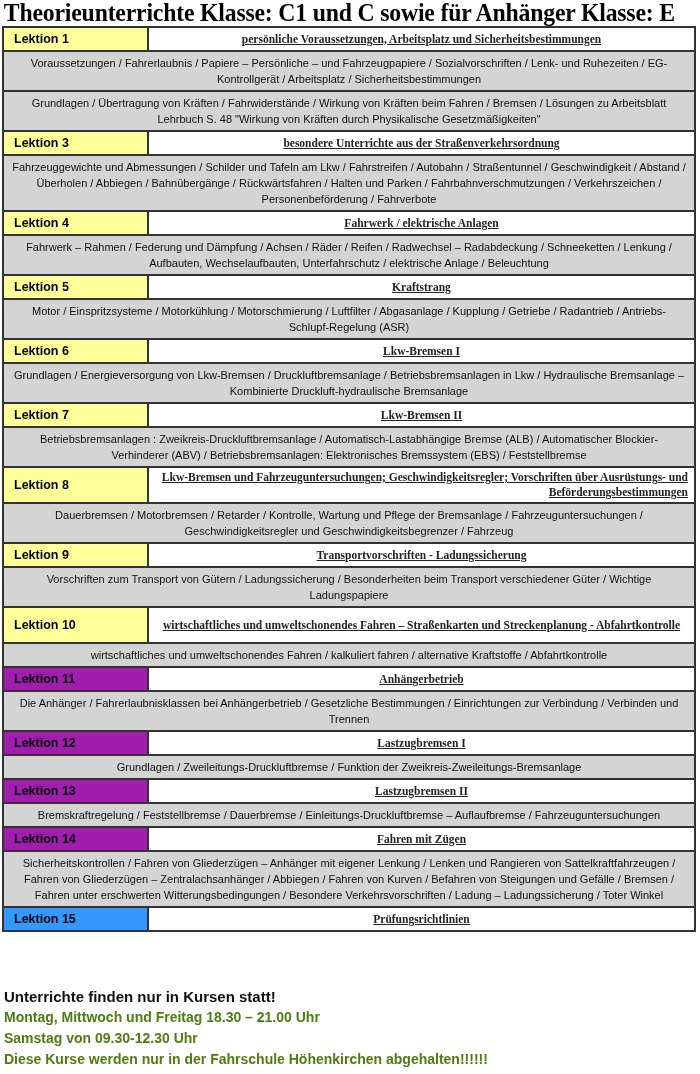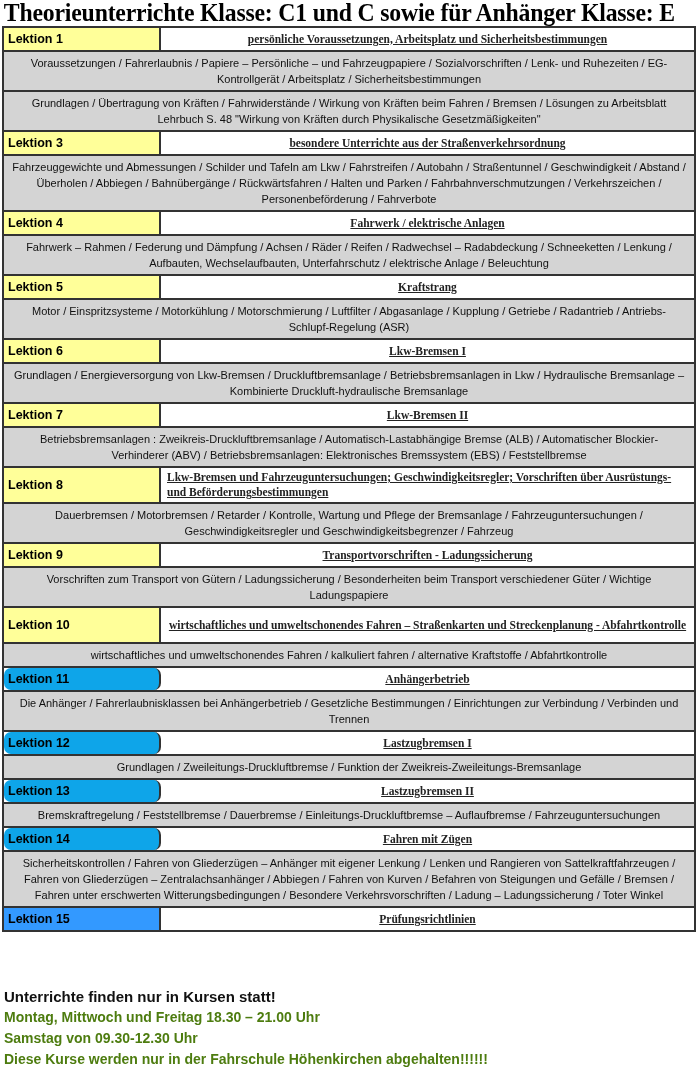--- a/index.html
+++ b/index.html
@@ -27,47 +27,47 @@
     box-sizing: border-box;
   }
   .row-head {
     display: flex;
     height: 22px;
     border-bottom: 2px solid #333;
     box-sizing: content-box;
   }
   .row-head.tall { height: 34px; }
   .label {
-    width: 157px;
+    width: 145px;
     border-right: 2px solid #333;
     font-family: "Liberation Sans", sans-serif;
     font-weight: bold;
     font-size: 12.5px;
     display: flex;
     align-items: center;
-    padding-left: 4px;
+    padding-left: 10px;
     box-sizing: border-box;
     transform: none;
   }
   .label.yellow { background: #ffff99; }
-  .label.green { background: #0ea5e9; border-radius: 7px; }
+  .label.green { background: #a21caf; }
   .label.blue { background: #3399ff; }
   .topic {
     flex: 1;
     background: #fff;
     font-family: "Liberation Serif", serif;
     font-weight: bold;
     font-size: 11.5px;
     line-height: 15px;
     text-decoration: underline;
     color: #222;
     display: flex;
     align-items: center;
     justify-content: center;
-    text-align: left;
+    text-align: right;
     padding: 0 6px;
   }
   .desc {
     background: #d4d4d4;
     font-family: "Liberation Sans", sans-serif;
     font-size: 11px;
     line-height: 16px;
     color: #111;
     text-align: center;
     padding: 3px 8px 3px 8px;

